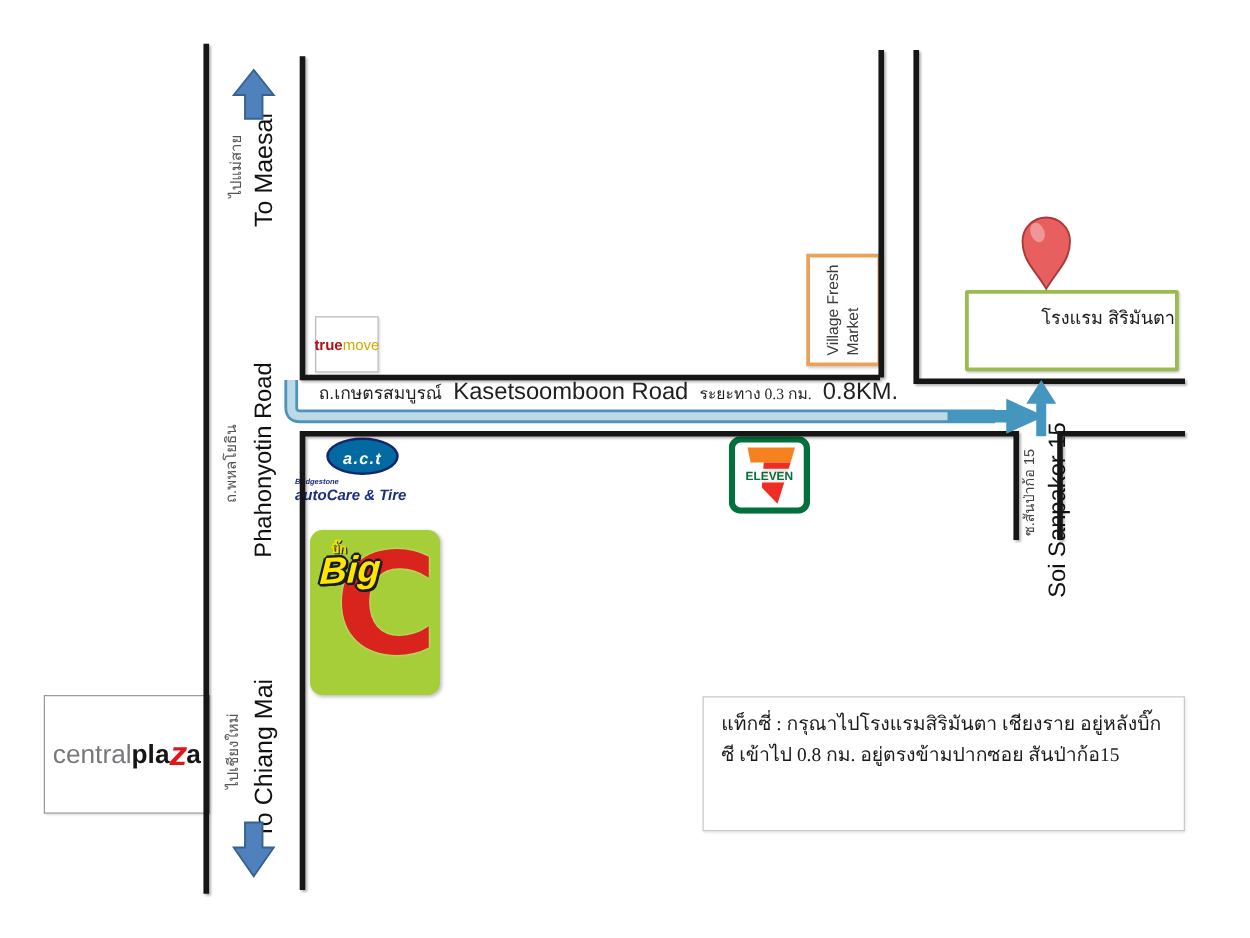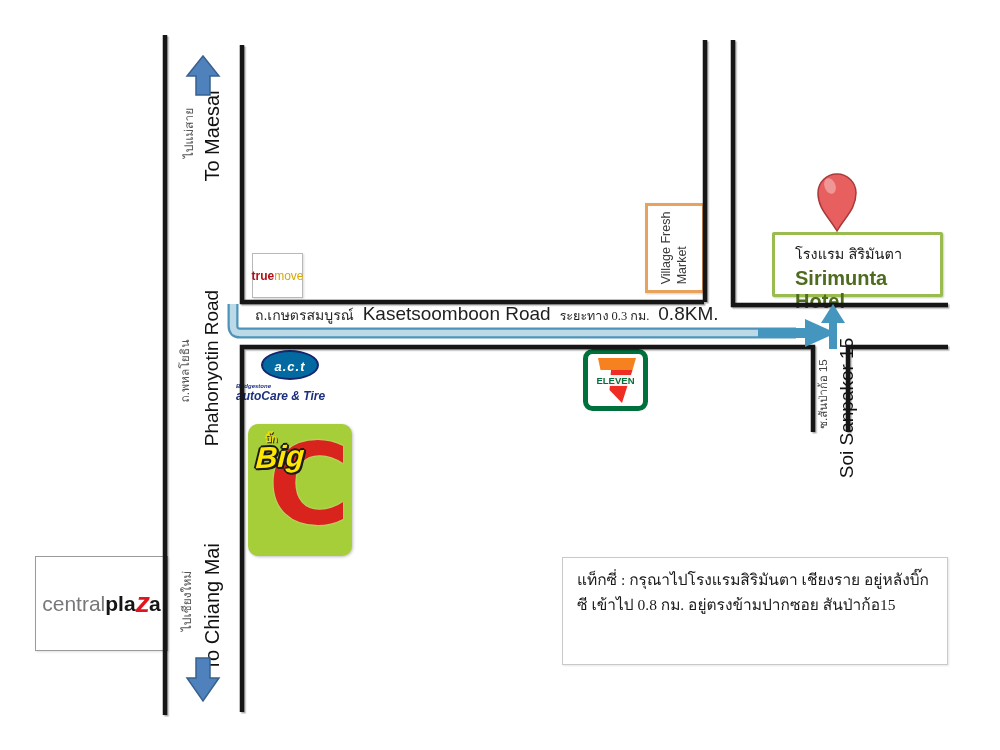--- a/index.html
+++ b/index.html
@@ -36,21 +36,21 @@
   .tm-true{font-weight:bold;font-size:12px;color:#b01116;}
   .tm-move{font-size:12px;color:#d4a900;}
 
   .market-n{left:645px;top:203px;width:60px;height:90px;border:3px solid #e8a25b;
     box-shadow:1px 1px 2px rgba(0,0,0,.2);}
   .market-n-text{left:675px;top:248px;position:absolute;transform:translate(-50%,-50%) rotate(-90deg);
     text-align:left;font-size:12.5px;line-height:1.25;color:#3a3a3a;white-space:nowrap;}
   .market-n-text span{display:block;}
 
   .hotel{left:772px;top:232px;width:171px;height:65px;border:3px solid #9abb4f;border-radius:2px;
-    text-align:left;box-shadow:1px 1px 2px rgba(0,0,0,.2);padding-left:20px;}
+    text-align:right;box-shadow:1px 1px 2px rgba(0,0,0,.2);}
   .hotel-thai{font-size:14.5px;color:#1a1a1a;margin-top:7px;}
   .hotel-en{font-size:20px;font-weight:bold;color:#4e6b1f;margin-top:2px;}
 
   .act{left:236px;top:350px;width:95px;height:56px;background:transparent;}
   .act-oval{width:58px;height:30px;margin-left:25px;border-radius:50%;background:#0369a1;
     border:2px solid #16266e;color:#fff;font-weight:bold;font-style:italic;text-align:center;
     line-height:30px;font-size:13px;letter-spacing:1px;box-sizing:border-box;}
   .act-brand{font-size:6px;color:#1b2f7e;font-weight:bold;font-style:italic;margin-top:3px;}
   .act-name{font-size:12px;color:#1b2f7e;font-weight:bold;font-style:italic;}
 
@@ -121,21 +121,20 @@
   </div>
 
   <div class="box market-n"></div>
   <div class="market-n-text">
     <span>Village Fresh</span>
     <span>Market</span>
   </div>
 
   <div class="box hotel">
     <div class="hotel-thai">โรงแรม สิริมันตา</div>
-    <div class="hotel-en">Sirimunta Hotel</div>
   </div>
 
   <div class="abs act">
     <div class="act-oval">a.c.t</div>
     <div class="act-brand">Bridgestone</div>
     <div class="act-name">autoCare &amp; Tire</div>
   </div>
 
   <div class="abs seveneleven">
     <svg width="65" height="62" viewBox="0 0 65 62">

